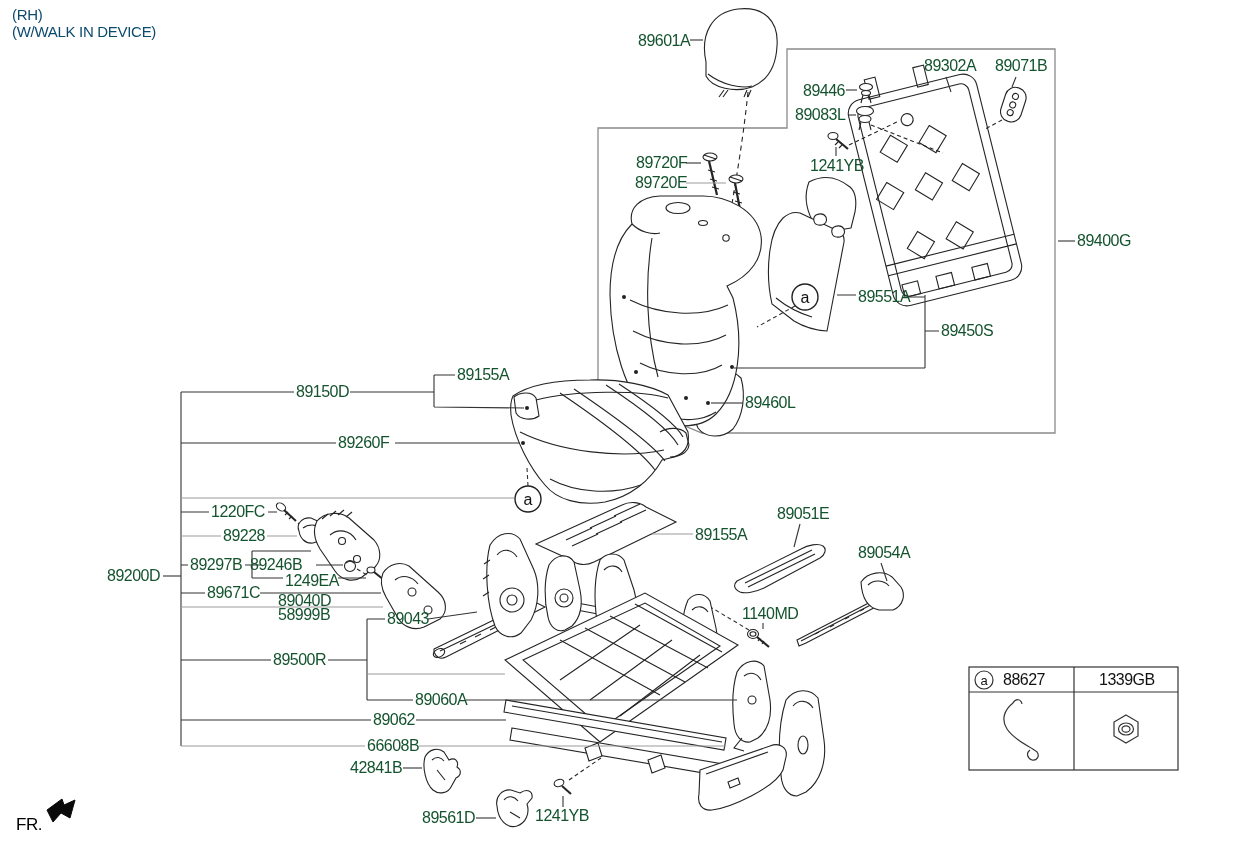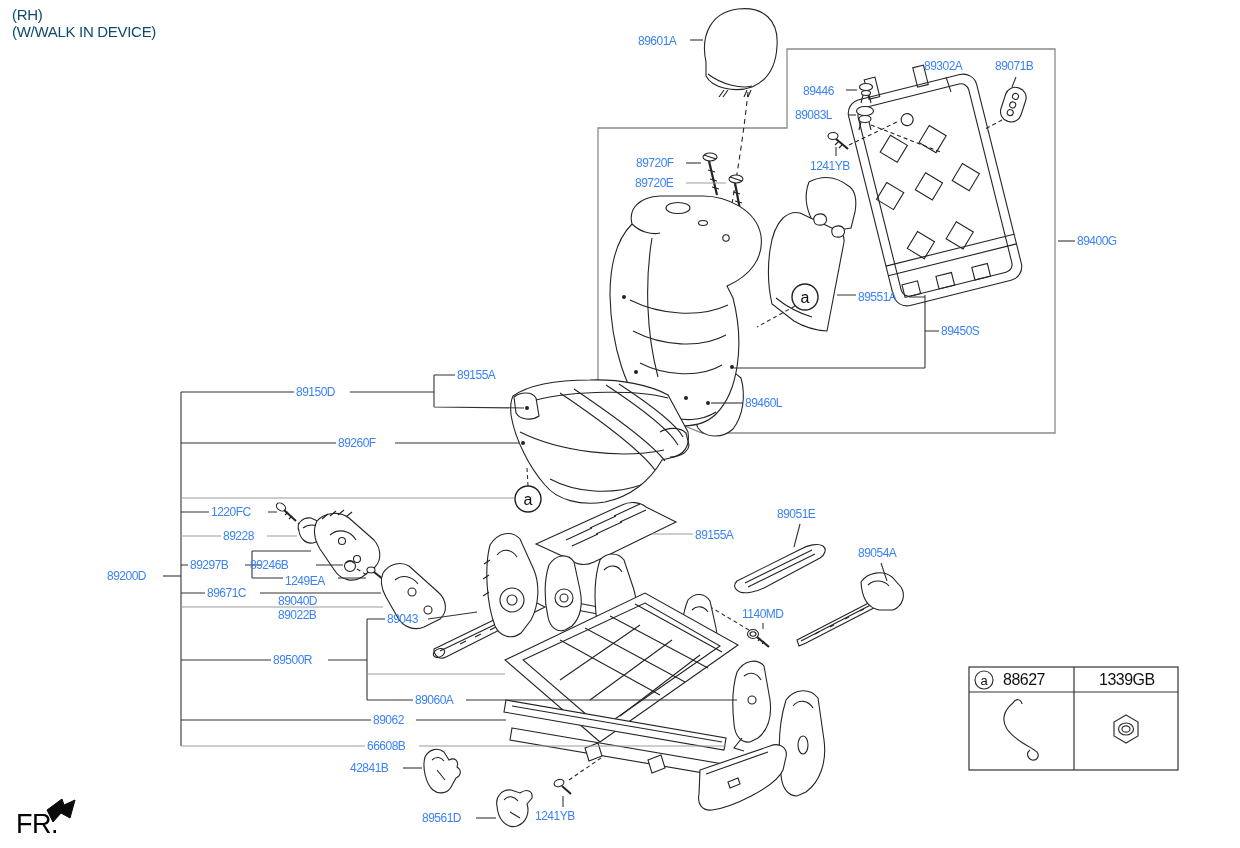--- a/index.html
+++ b/index.html
@@ -1,22 +1,22 @@
 <!DOCTYPE html>
 <html><head>
 <meta charset="utf-8">
 <style>
   html,body{margin:0;padding:0;background:#fff;}
   .canvas{position:relative;width:1240px;height:848px;background:#ffffff;overflow:hidden;
           font-family:"Liberation Sans",sans-serif;}
   svg{position:absolute;left:0;top:0;}
-  .lbl{position:absolute;font-size:12px;line-height:16px;letter-spacing:-0.5px;color:#3b82f6;
+  .lbl{position:absolute;font-size:16px;line-height:16px;letter-spacing:-0.5px;color:#14532d;
        white-space:nowrap;}
   .note{position:absolute;font-size:15px;line-height:17px;letter-spacing:-0.3px;color:#0c4a6e;}
-  .fr{position:absolute;font-size:27px;line-height:21px;letter-spacing:-0.5px;color:#000;}
+  .fr{position:absolute;font-size:17px;line-height:21px;letter-spacing:-0.5px;color:#000;}
   .legtxt{position:absolute;font-size:16px;line-height:16px;letter-spacing:-0.5px;color:#111;}
   .ca-txt{font-family:"Liberation Sans",sans-serif;}
 </style>
 </head>
 <body>
 
 <div class="canvas">
 
 <svg width="1240" height="848" viewBox="0 0 1240 848">
 
@@ -341,21 +341,21 @@
 <div class="lbl" style="left:338px;top:435px">89260F</div>
 <div class="lbl" style="left:745px;top:395px">89460L</div>
 <div class="lbl" style="left:211px;top:504px">1220FC</div>
 <div class="lbl" style="left:223px;top:528px">89228</div>
 <div class="lbl" style="left:190px;top:557px">89297B</div>
 <div class="lbl" style="left:250px;top:557px">89246B</div>
 <div class="lbl" style="left:285px;top:573px">1249EA</div>
 <div class="lbl" style="left:107px;top:568px">89200D</div>
 <div class="lbl" style="left:207px;top:585px">89671C</div>
 <div class="lbl" style="left:278px;top:593px">89040D</div>
-<div class="lbl" style="left:278px;top:607px">89022B</div>
+<div class="lbl" style="left:278px;top:607px">58999B</div>
 <div class="lbl" style="left:387px;top:611px">89043</div>
 <div class="lbl" style="left:273px;top:652px">89500R</div>
 <div class="lbl" style="left:695px;top:527px">89155A</div>
 <div class="lbl" style="left:777px;top:506px">89051E</div>
 <div class="lbl" style="left:858px;top:545px">89054A</div>
 <div class="lbl" style="left:742px;top:606px">1140MD</div>
 <div class="lbl" style="left:415px;top:692px">89060A</div>
 <div class="lbl" style="left:373px;top:712px">89062</div>
 <div class="lbl" style="left:367px;top:738px">66608B</div>
 <div class="lbl" style="left:350px;top:760px">42841B</div>

